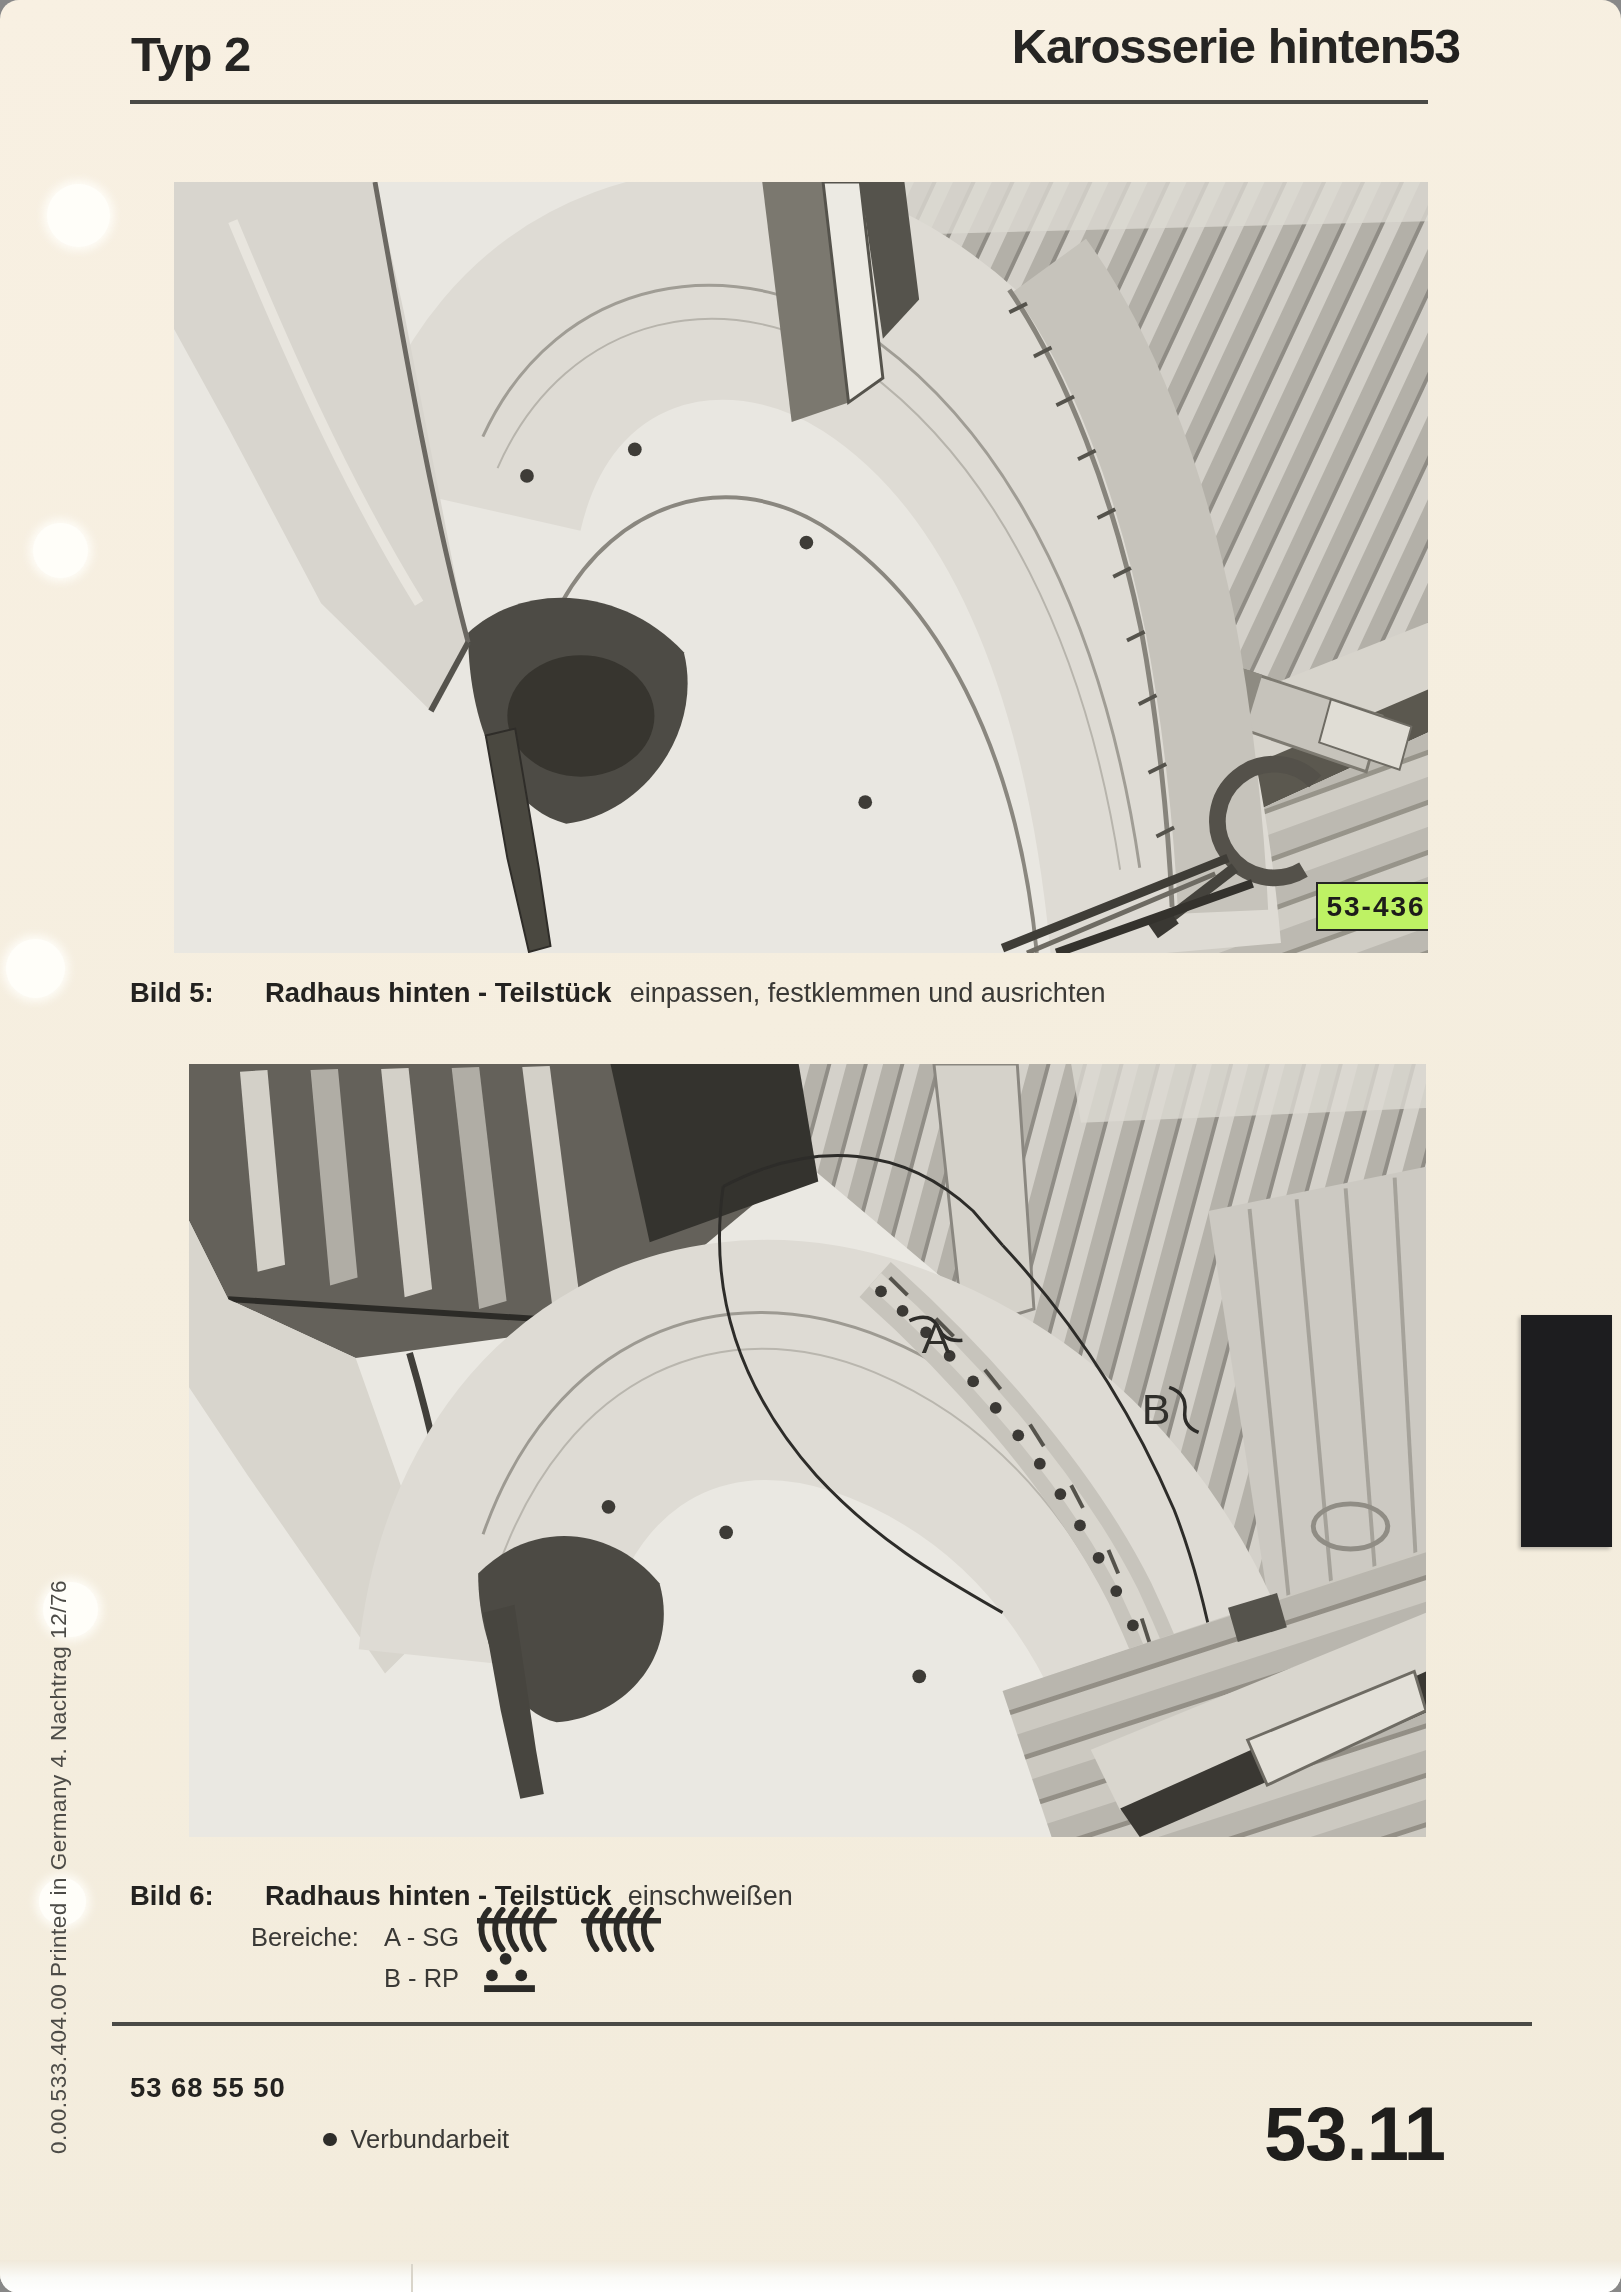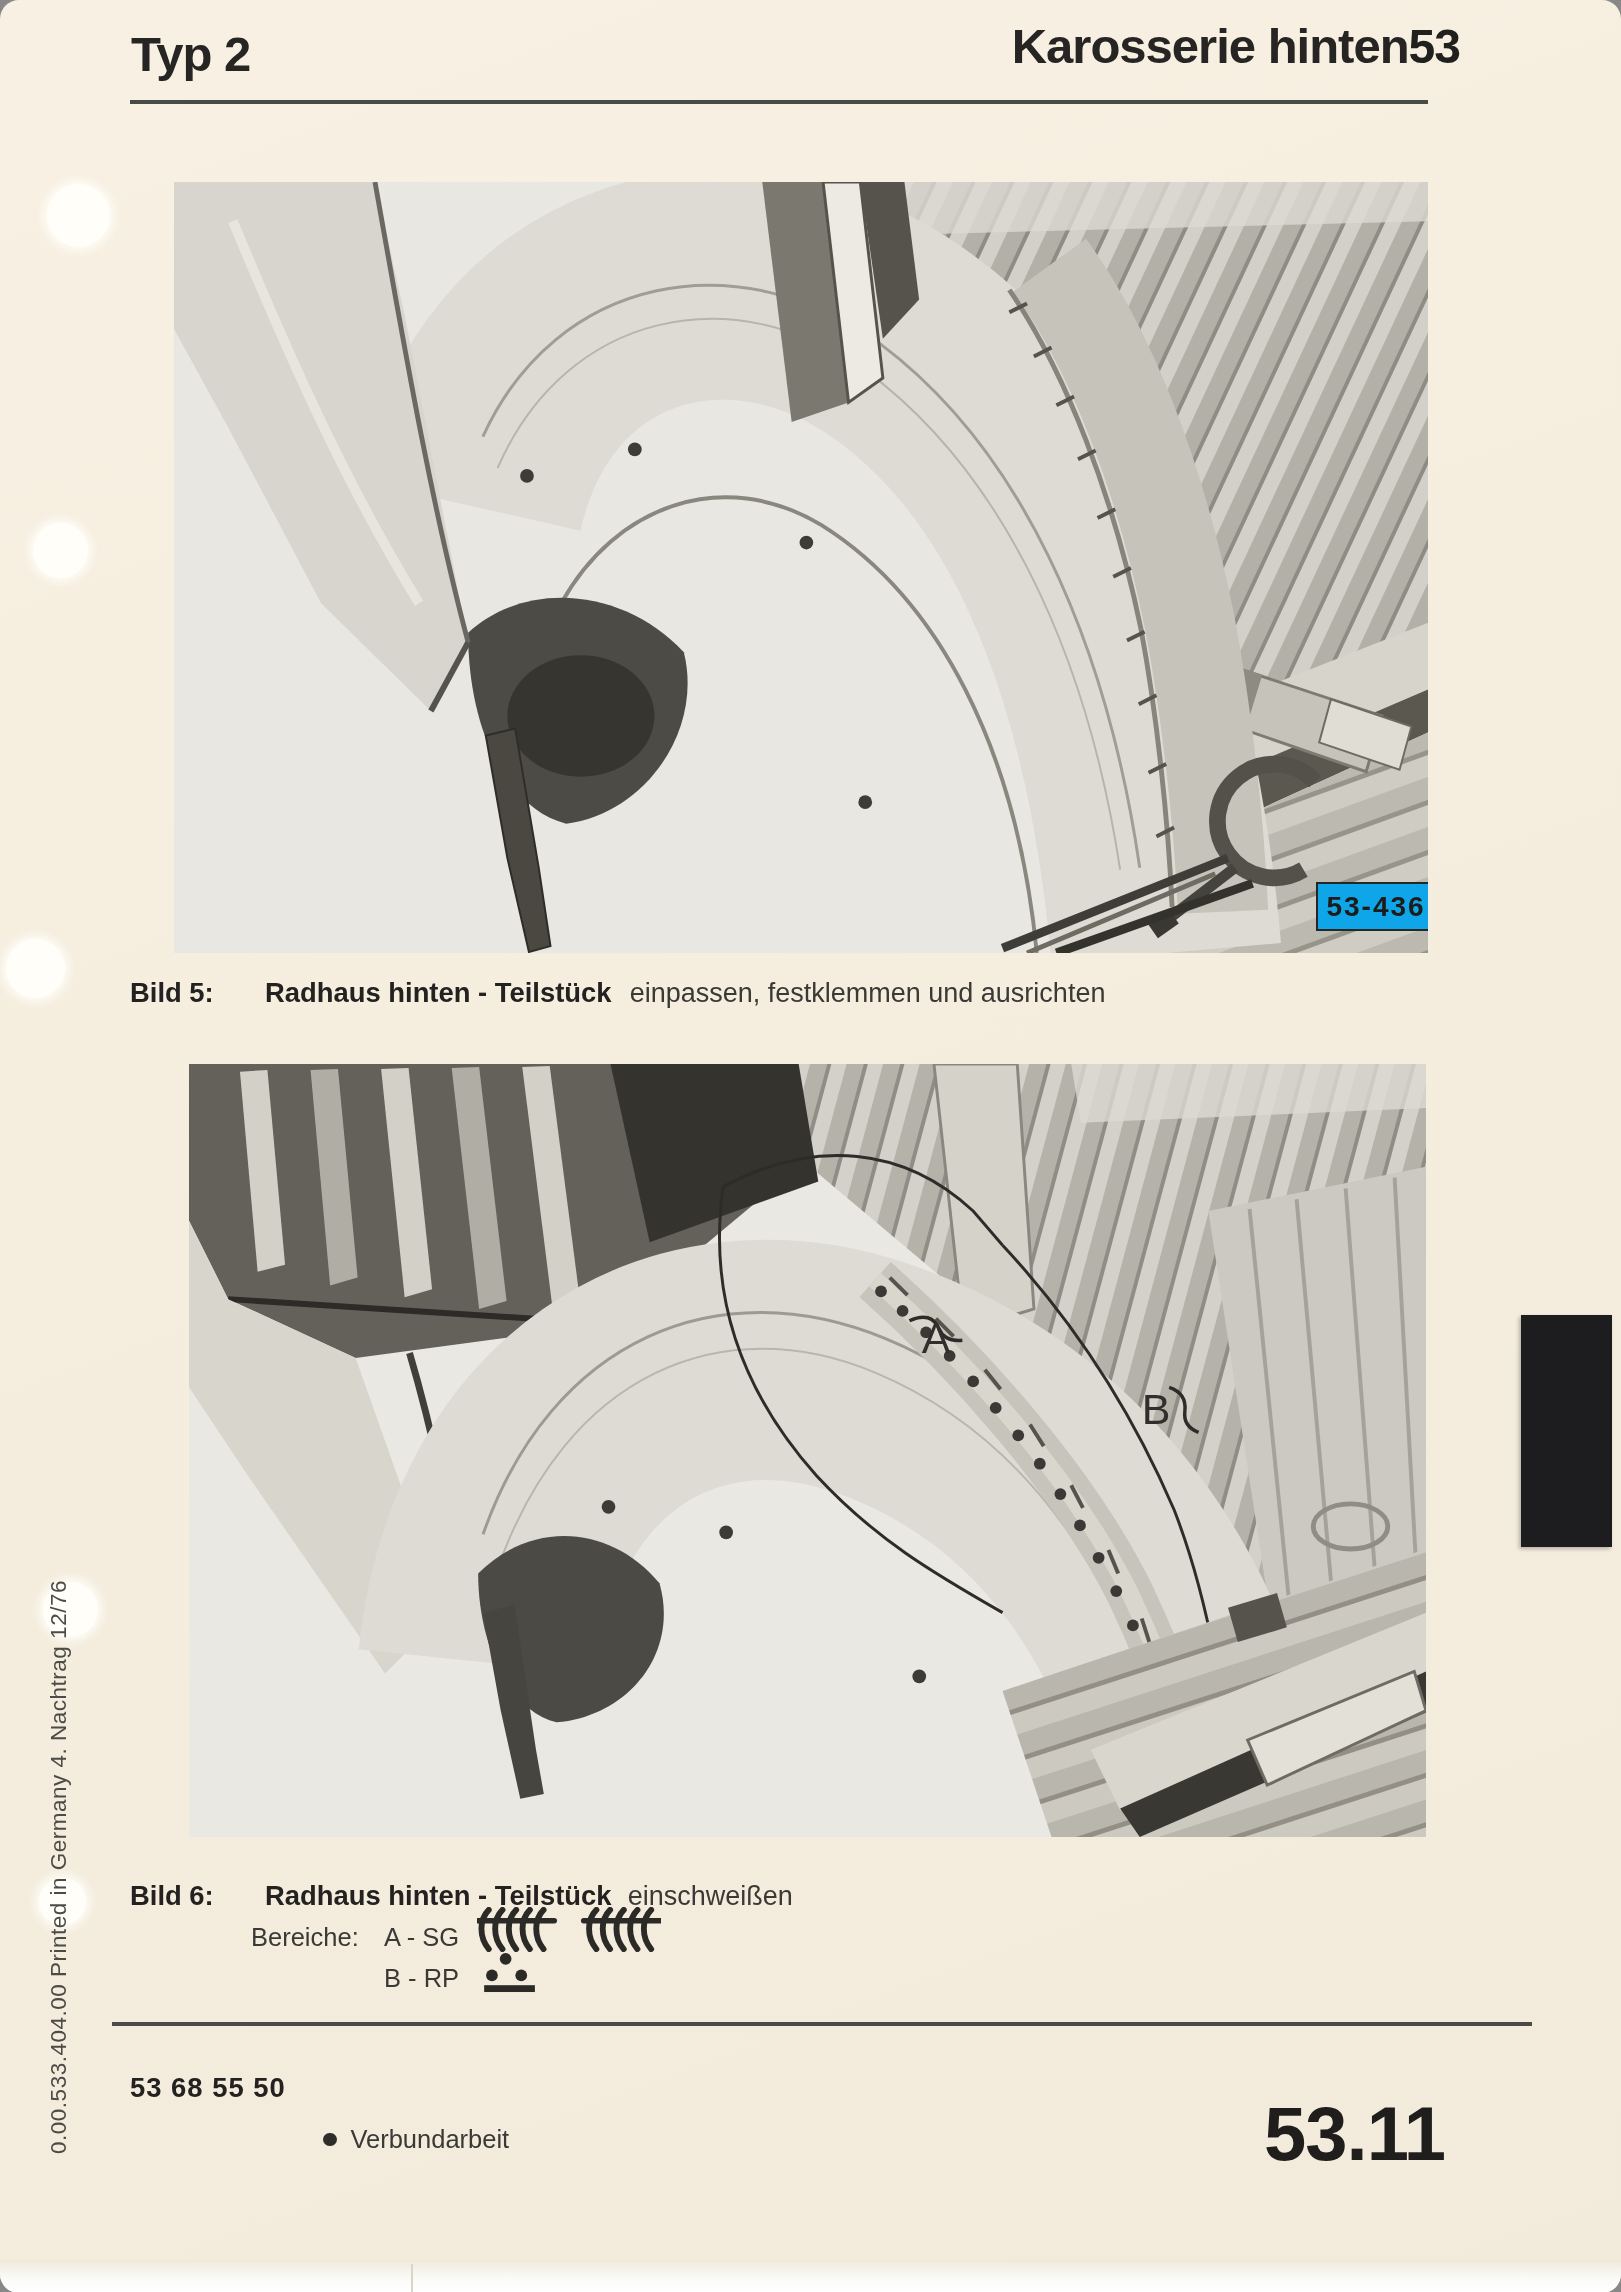--- a/index.html
+++ b/index.html
@@ -12,21 +12,21 @@
   
   .hdr-model{left:131px;top:25.5px;font-size:49px;font-weight:bold;letter-spacing:-1px;color:#262523;}
   .hdr-right{top:17.6px;right:161px;display:flex;align-items:baseline;}
   .hdr-title{font-size:49px;font-weight:bold;letter-spacing:-1px;color:#262523;}
   .hdr-num{font-size:48px;font-weight:bold;letter-spacing:-1px;color:#21201e;}
   .rule{background:#4a4a46;height:3.9px;}
   
   .photo{overflow:hidden;background:#e9e7e1;}
   .photo svg{display:block;width:100%;height:100%;}
   .ref-label{font-weight:bold;letter-spacing:2px;color:#1d1c1a;display:flex;align-items:center;justify-content:center;}
-  .ref-boxed{border:2.9px solid #262624;background:#0ea5e9;font-size:28px;}
+  .ref-boxed{border:2.9px solid #262624;background:#bef264;font-size:28px;}
   .ref-plain{background:#efede7;font-size:24.5px;font-weight:bold;color:#2f2e2b;margin-top:41px;}
   .marker{font-size:43px;color:#302f2b;line-height:1;}
   
   .cap-label{font-size:27.4px;font-weight:bold;color:#232220;}
   .cap-part{font-size:27.4px;font-weight:bold;color:#232220;}
   .cap-action{font-size:27px;font-weight:normal;color:#3a3936;}
   .body-text{font-size:25.5px;color:#3a3936;}
   
   .op-num{font-size:27.4px;font-weight:bold;color:#232220;letter-spacing:1px;}
   .op-title b{font-weight:bold;color:#232220;}

